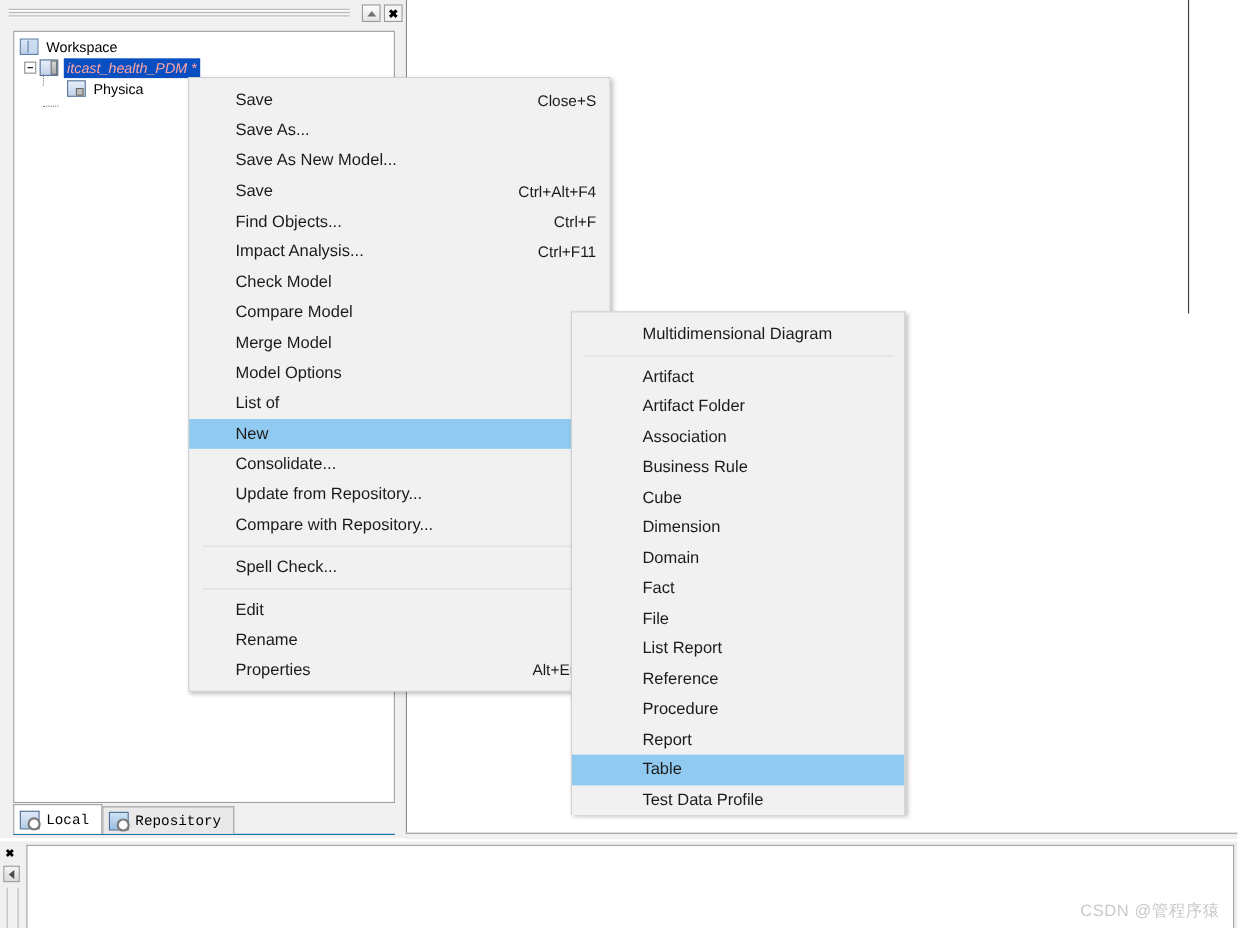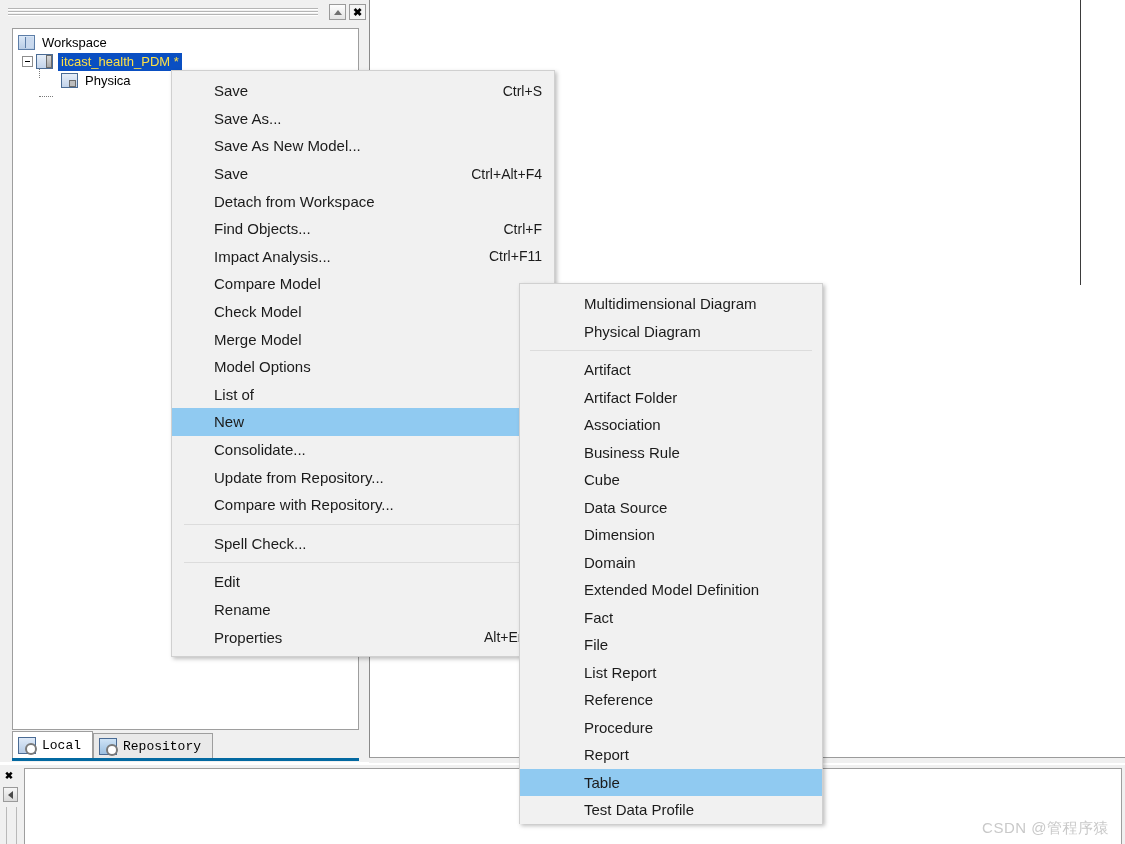--- a/index.html
+++ b/index.html
@@ -161,33 +161,34 @@
     right: 1px; bottom: 0px;
     width: 7px; height: 7px;
     background: #bdbdbd;
     border: 1px solid #6b6b6b;
     box-sizing: border-box;
   }
 
   .tree-label { padding: 0 2px; }
   .tree-label.selected {
     background: #0a4fc2;
-    color: #fde047;
+    color: #fca5a5;
     padding: 1px 3px 2px 3px;
+    font-style: italic;
   }
 
   
   #browser-tabs {
     position: absolute;
     left: 12px; top: 731px;
     width: 347px; height: 27px;
     display: flex;
     align-items: flex-end;
     background: #f0f0f0;
-    border-bottom: 3px solid #0369a1;
+    border-bottom: 1px solid #0369a1;
   }
   .br-tab {
     height: 25px;
     display: flex;
     align-items: center;
     gap: 6px;
     padding: 0 11px 0 5px;
     font-family: "Liberation Mono", monospace;
     font-size: 13px;
     color: #000;
@@ -457,48 +458,45 @@
       <span class="tri-left"></span>
     </div>
     <div id="output-rail"></div>
   </div>
   <div id="output-body"></div>
 </div>
 
 <div class="menu" id="context-menu">
     <div class="mi">
       <span>Save</span>
-      <span class="accel">Ctrl+S</span>
+      <span class="accel">Close+S</span>
     </div>
     <div class="mi">
       <span>Save As...</span>
     </div>
     <div class="mi">
       <span>Save As New Model...</span>
     </div>
     <div class="mi">
       <span>Save</span>
       <span class="accel">Ctrl+Alt+F4</span>
     </div>
     <div class="mi">
-      <span>Detach from Workspace</span>
-    </div>
-    <div class="mi">
       <span>Find Objects...</span>
       <span class="accel">Ctrl+F</span>
     </div>
     <div class="mi">
       <span>Impact Analysis...</span>
       <span class="accel">Ctrl+F11</span>
     </div>
     <div class="mi">
+      <span>Check Model</span>
+    </div>
+    <div class="mi">
       <span>Compare Model</span>
-    </div>
-    <div class="mi">
-      <span>Check Model</span>
     </div>
     <div class="mi">
       <span>Merge Model</span>
     </div>
     <div class="mi">
       <span>Model Options</span>
     </div>
     <div class="mi">
       <span>List of</span>
       <span class="chev">›</span>
@@ -532,50 +530,41 @@
     <div class="mi">
       <span>Properties</span>
       <span class="accel">Alt+Enter</span>
     </div>
   </div>
 
 <div class="menu" id="submenu-new">
     <div class="mi">
       <span>Multidimensional Diagram</span>
     </div>
-    <div class="mi">
-      <span>Physical Diagram</span>
-    </div>
     <div class="sep"></div>
     <div class="mi">
       <span>Artifact</span>
     </div>
     <div class="mi">
       <span>Artifact Folder</span>
     </div>
     <div class="mi">
       <span>Association</span>
     </div>
     <div class="mi">
       <span>Business Rule</span>
     </div>
     <div class="mi">
       <span>Cube</span>
     </div>
     <div class="mi">
-      <span>Data Source</span>
-    </div>
-    <div class="mi">
       <span>Dimension</span>
     </div>
     <div class="mi">
       <span>Domain</span>
-    </div>
-    <div class="mi">
-      <span>Extended Model Definition</span>
     </div>
     <div class="mi">
       <span>Fact</span>
     </div>
     <div class="mi">
       <span>File</span>
     </div>
     <div class="mi">
       <span>List Report</span>
     </div>

